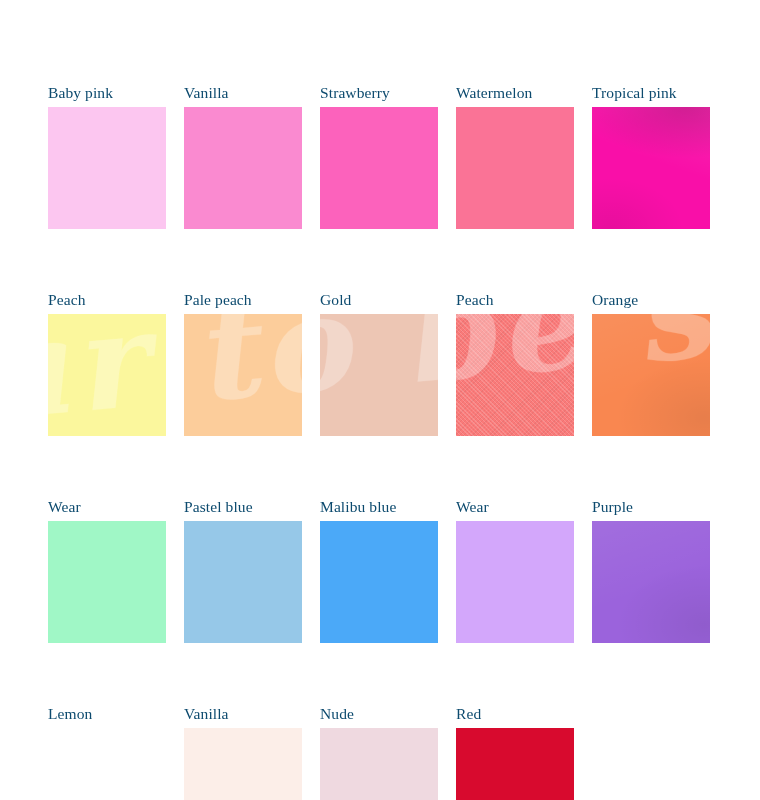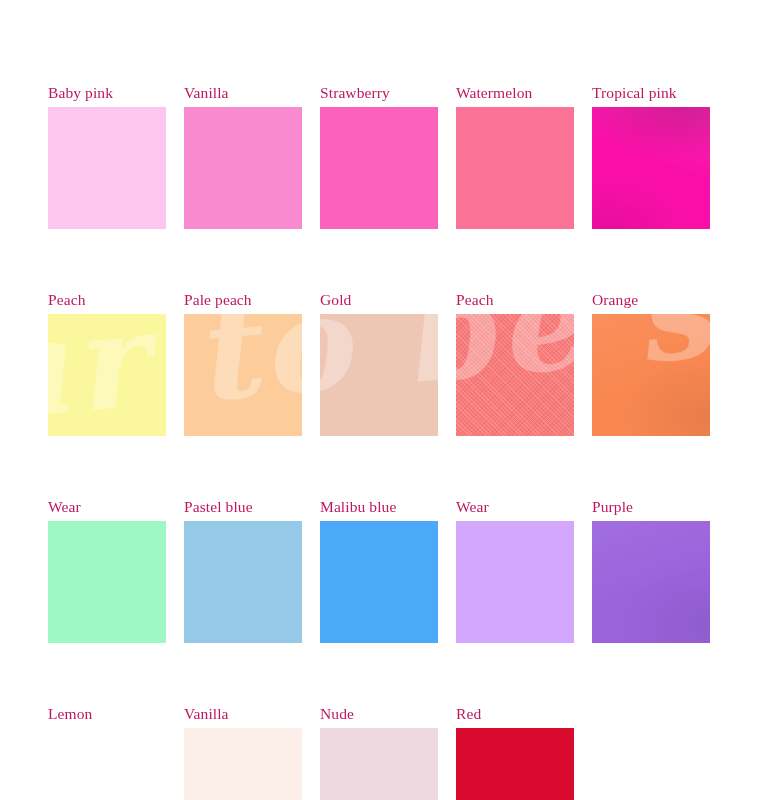--- a/index.html
+++ b/index.html
@@ -62,21 +62,21 @@
   .swatch-cell {
     width: 136px;
     flex: 0 0 136px;
     display: flex;
     flex-direction: column;
     align-items: flex-start;
   }
   .swatch-label {
     font-size: 15.5px;
     line-height: 1.1;
-    color: #be185d;
+    color: #0c4a6e;
     margin-bottom: 6px;
     white-space: nowrap;
     letter-spacing: 0.1px;
   }
   .swatch-chip {
     width: 118px;
     height: 122px;
     display: block;
     position: relative;
   }

